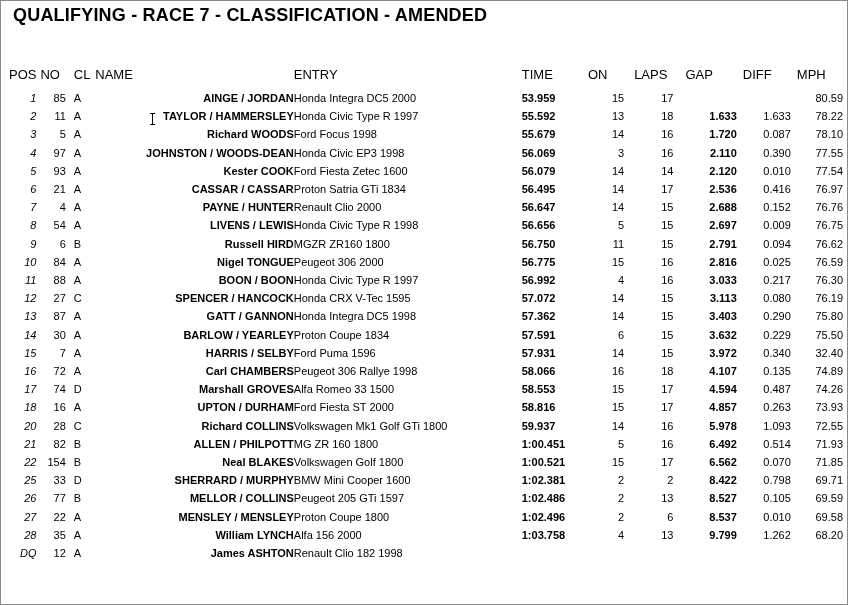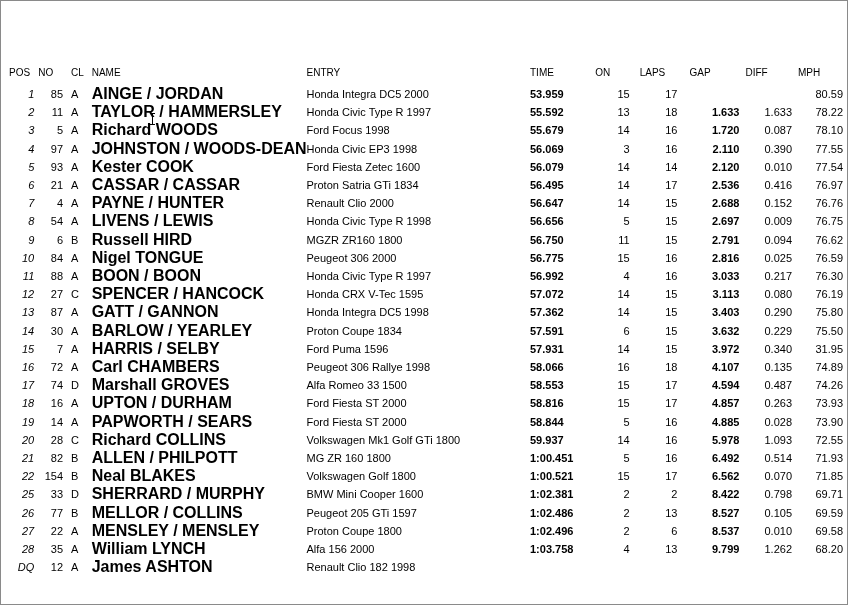--- a/index.html
+++ b/index.html
@@ -34,38 +34,38 @@
   }
   table.results {
     position: absolute;
     left: 6px;
     top: 66px;
     border-collapse: collapse;
     font-size: 11px;
   }
   table.results th {
     font-weight: normal;
-    font-size: 10px;
+    font-size: 13px;
     padding: 0 0 7px 0;
     text-align: left;
     vertical-align: bottom;
     white-space: nowrap;
   }
   table.results td {
     padding: 0;
     height: 18.2px;
     line-height: 18.2px;
     white-space: nowrap;
     vertical-align: middle;
   }
   
   .c-pos   { width: 26px;  text-align: right; font-style: italic; padding-right: 4px !important; }
   .c-no    { width: 26px;  text-align: right; padding-right: 6px !important; }
   .c-cl    { width: 22px;  text-align: left; padding-left: 2px !important; }
-  .c-name  { width: 204px; text-align: left; font-weight: bold; font-size: 16px; }
+  .c-name  { width: 204px; text-align: right; font-weight: bold; font-size: 11px; }
   .c-entry { width: 236px; text-align: left; font-size: 11px; }
   .c-time  { width: 62px;  text-align: left; font-weight: bold; padding-right: 6px !important; }
   .c-on    { width: 38px;  text-align: right; padding-right: 10px !important; }
   .c-laps  { width: 40px;  text-align: right; padding-right: 12px !important; }
   .c-gap   { width: 54px;  text-align: right; font-weight: bold; padding-right: 6px !important; }
   .c-diff  { width: 50px;  text-align: right; padding-right: 6px !important; }
   .c-mph   { width: 48px;  text-align: right; padding-right: 4px !important; }
 
   th.c-pos, th.c-no, th.c-cl, th.c-name, th.c-entry { text-align: left; font-style: normal; }
   th.c-pos { padding-left: 2px !important; }
@@ -89,20 +89,21 @@
     background: #000000;
   }
   .cursor-mark:before { top: 0; }
   .cursor-mark:after  { bottom: 0; }
 </style>
 </head>
 <body>
 
 <div id="page">
 
+  <div class="title">QUALIFYING - RACE 7 - CLASSIFICATION - AMENDED</div>
 
   <table class="results">
     <thead>
       <tr>
         <th class="c-pos">POS</th>
         <th class="c-no">NO</th>
         <th class="c-cl">CL</th>
         <th class="c-name">NAME</th>
         <th class="c-entry">ENTRY</th>
         <th class="c-time">TIME</th>
@@ -300,21 +301,21 @@
           <td class="c-pos">15</td>
           <td class="c-no">7</td>
           <td class="c-cl">A</td>
           <td class="c-name">HARRIS / SELBY</td>
           <td class="c-entry">Ford Puma 1596</td>
           <td class="c-time">57.931</td>
           <td class="c-on">14</td>
           <td class="c-laps">15</td>
           <td class="c-gap">3.972</td>
           <td class="c-diff">0.340</td>
-          <td class="c-mph">31.95</td>
+          <td class="c-mph">32.40</td>
         </tr>
         <tr>
           <td class="c-pos">16</td>
           <td class="c-no">72</td>
           <td class="c-cl">A</td>
           <td class="c-name">Carl CHAMBERS</td>
           <td class="c-entry">Peugeot 306 Rallye 1998</td>
           <td class="c-time">58.066</td>
           <td class="c-on">16</td>
           <td class="c-laps">18</td>
@@ -342,33 +343,20 @@
           <td class="c-name">UPTON / DURHAM</td>
           <td class="c-entry">Ford Fiesta ST 2000</td>
           <td class="c-time">58.816</td>
           <td class="c-on">15</td>
           <td class="c-laps">17</td>
           <td class="c-gap">4.857</td>
           <td class="c-diff">0.263</td>
           <td class="c-mph">73.93</td>
         </tr>
         <tr>
-          <td class="c-pos">19</td>
-          <td class="c-no">14</td>
-          <td class="c-cl">A</td>
-          <td class="c-name">PAPWORTH / SEARS</td>
-          <td class="c-entry">Ford Fiesta ST 2000</td>
-          <td class="c-time">58.844</td>
-          <td class="c-on">5</td>
-          <td class="c-laps">16</td>
-          <td class="c-gap">4.885</td>
-          <td class="c-diff">0.028</td>
-          <td class="c-mph">73.90</td>
-        </tr>
-        <tr>
           <td class="c-pos">20</td>
           <td class="c-no">28</td>
           <td class="c-cl">C</td>
           <td class="c-name">Richard COLLINS</td>
           <td class="c-entry">Volkswagen Mk1 Golf GTi 1800</td>
           <td class="c-time">59.937</td>
           <td class="c-on">14</td>
           <td class="c-laps">16</td>
           <td class="c-gap">5.978</td>
           <td class="c-diff">1.093</td>

